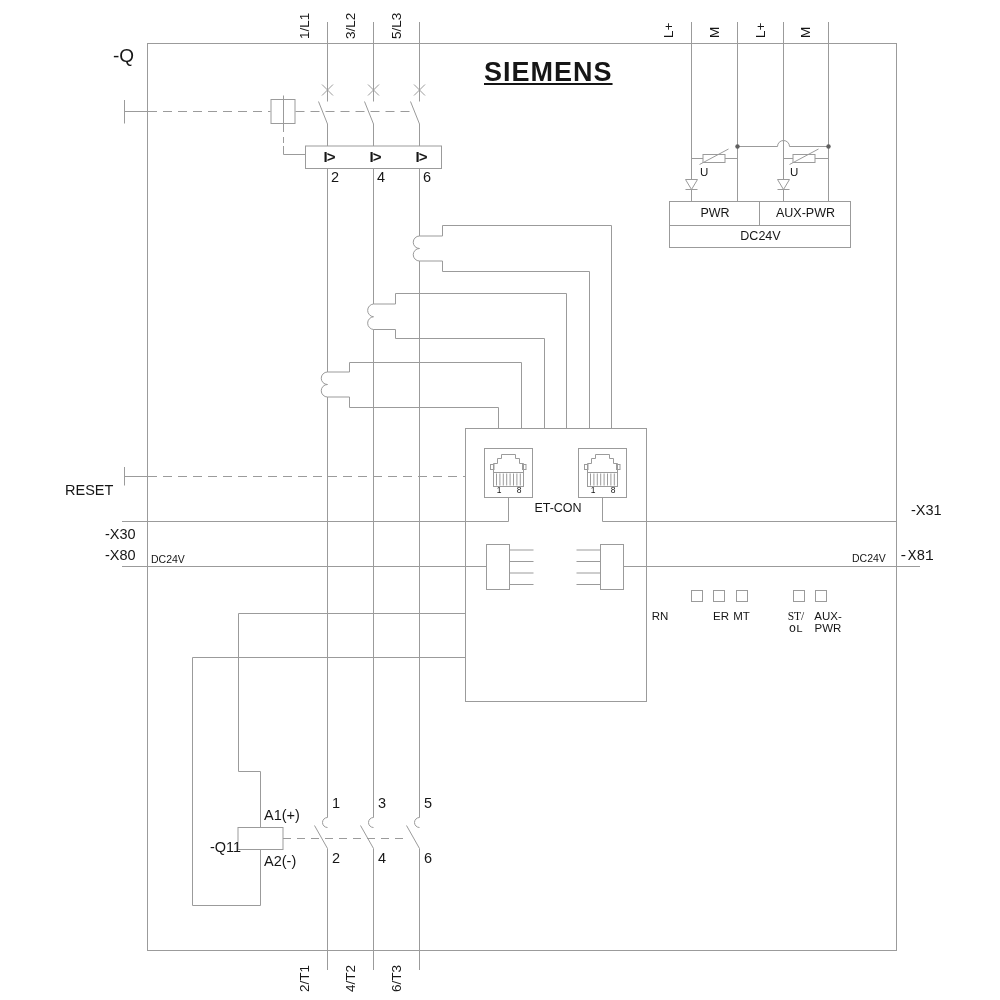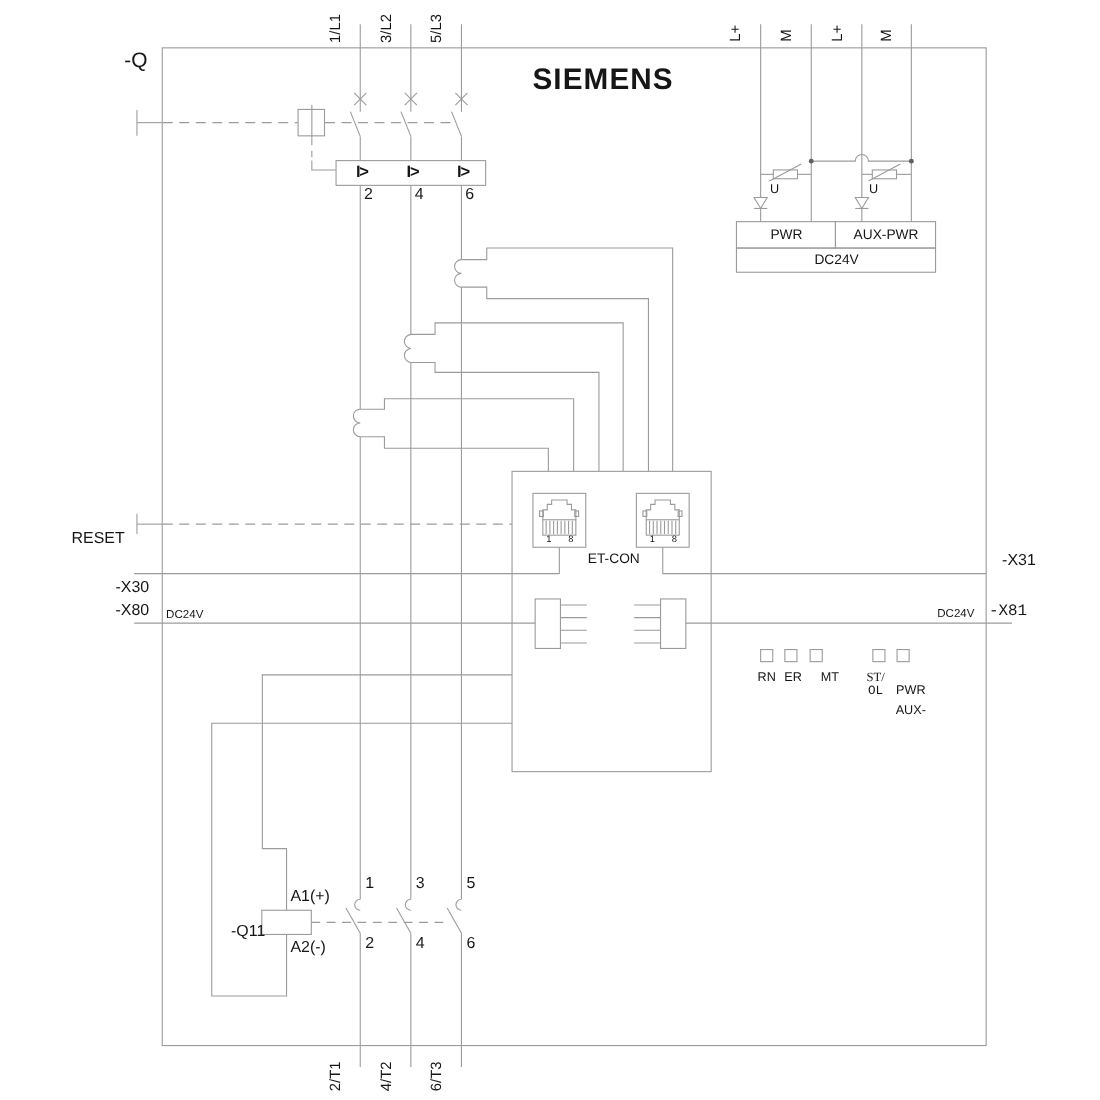--- a/index.html
+++ b/index.html
@@ -9,21 +9,21 @@
   html,body{margin:0;padding:0;background:#fff;}
   #canvas{
     position:relative;width:1000px;height:1000px;background:#fff;overflow:hidden;
     font-family:"Liberation Sans", sans-serif;color:var(--text);
   }
   #wiring{position:absolute;left:0;top:0;}
   .lbl{position:absolute;white-space:nowrap;font-size:14px;color:var(--text);line-height:1.05;}
   .vlabel{position:absolute;white-space:nowrap;font-size:13.5px;color:var(--text);
           transform:rotate(-90deg);transform-origin:0 100%;height:14px;line-height:14px;}
   .ctr{text-align:center;}
-  .brand{font-size:27px;font-weight:bold;letter-spacing:1px;}
+  .brand{font-size:27px;font-weight:bold;letter-spacing:1px;text-decoration:underline;}
   .big{font-size:19px;}
   .mid{font-size:14.5px;}
   .small{font-size:10.5px;}
   .tiny{font-size:8.5px;}
   .led{font-size:11.5px;line-height:11.5px;}
   .trip{font-size:15px;font-weight:700;letter-spacing:-1px;}
   .boxlbl{font-size:12.5px;}
 </style>
 </head>
 <body>
@@ -238,26 +238,26 @@
   <span class="lbl mid" style="left:899px;top:503px;margin-left:12px;">-X31</span>
   <span class="lbl mid" style="left:899px;top:549px;font-family:Liberation Mono, monospace;">-X81</span>
   <span class="lbl small" style="left:852px;top:553px;">DC24V</span>
 
   <span class="lbl boxlbl ctr" style="left:527px;top:502px;width:62px;">ET-CON</span>
   <span class="lbl tiny ctr" style="left:495px;top:486px;width:8px;">1</span>
   <span class="lbl tiny ctr" style="left:515px;top:486px;width:8px;">8</span>
   <span class="lbl tiny ctr" style="left:589px;top:486px;width:8px;">1</span>
   <span class="lbl tiny ctr" style="left:609px;top:486px;width:8px;">8</span>
 
-  <span class="lbl led ctr" style="left:687px;top:611px;width:20px;">RN</span>
+  <span class="lbl led ctr" style="left:650px;top:611px;width:20px;">RN</span>
   <span class="lbl led ctr" style="left:709px;top:611px;width:20px;text-align:right;">ER</span>
-  <span class="lbl led ctr" style="left:731px;top:611px;width:21px;margin-left:13px;">MT</span>
+  <span class="lbl led ctr" style="left:731px;top:611px;width:21px;">MT</span>
   <span class="lbl led ctr" style="left:784px;top:611px;width:24px;display:block;font-family:Liberation Serif, serif;">ST/</span>
   <span class="lbl led ctr" style="left:784px;top:623px;width:24px;display:block;font-family:Liberation Mono, monospace;">OL</span>
-  <span class="lbl led ctr" style="left:811px;top:611px;width:34px;display:block;margin-top:30px;">AUX-</span>
+  <span class="lbl led ctr" style="left:811px;top:611px;width:34px;display:block;">AUX-</span>
   <span class="lbl led ctr" style="left:811px;top:623px;width:34px;display:block;">PWR</span>
 
   <span class="lbl mid" style="left:210px;top:840px;">-Q11</span>
   <span class="lbl mid" style="left:264px;top:808px;">A1(+)</span>
   <span class="lbl mid" style="left:264px;top:854px;text-align:right;">A2(-)</span>
   <span class="lbl mid" style="left:332px;top:796px;">1</span>
   <span class="lbl mid" style="left:378px;top:796px;">3</span>
   <span class="lbl mid" style="left:424px;top:796px;">5</span>
   <span class="lbl mid" style="left:332px;top:851px;">2</span>
   <span class="lbl mid" style="left:378px;top:851px;">4</span>

